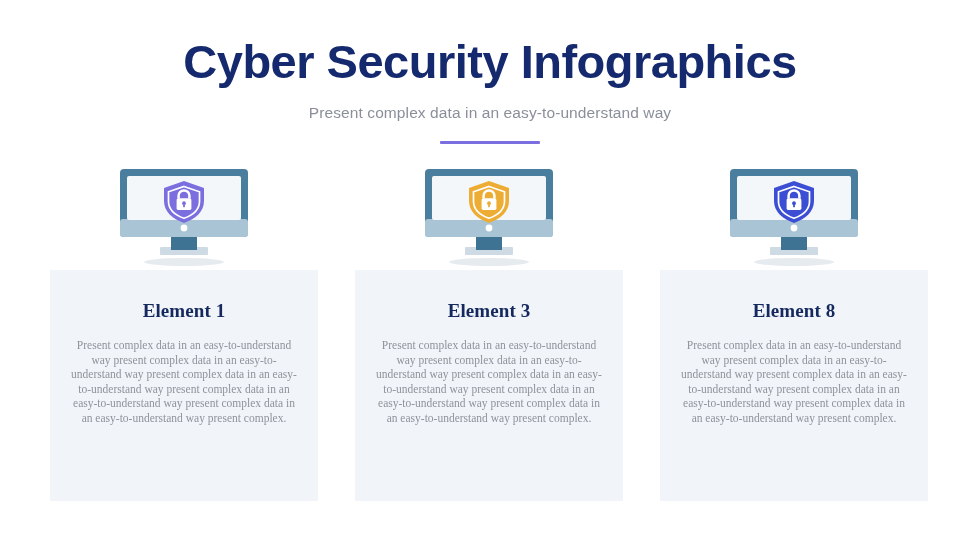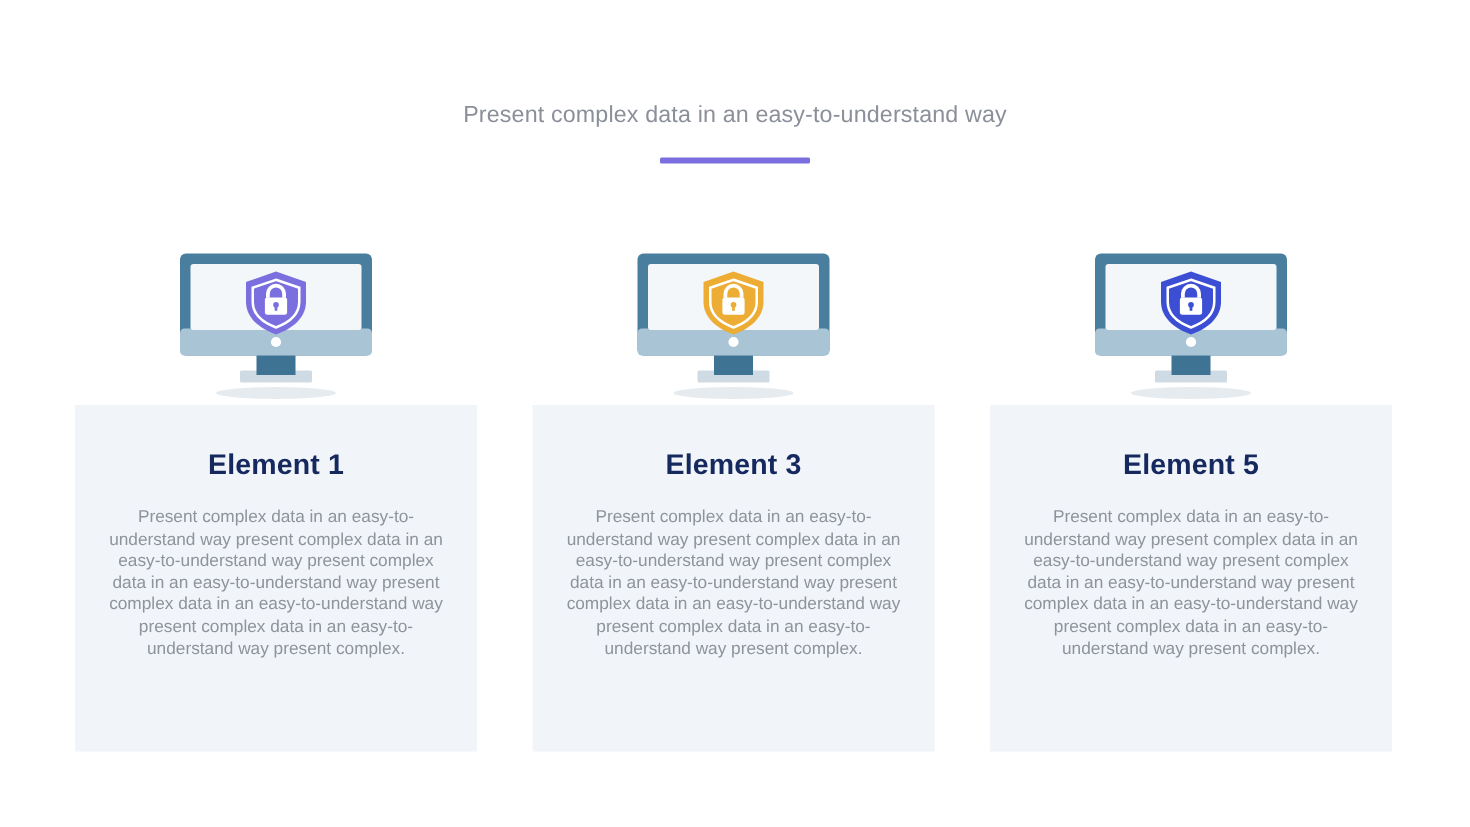--- a/index.html
+++ b/index.html
@@ -33,21 +33,21 @@
     font-size: 47px;
     font-weight: bold;
     color: #152a6e;
     letter-spacing: -0.5px;
     line-height: 1.1;
     margin: 0;
   }
   .subtitle {
     font-size: 15.5px;
     color: #8a8f99;
-    margin-top: 32px;
+    margin-top: 16px;
     letter-spacing: 0.1px;
   }
   .divider {
     width: 100px;
     height: 3.5px;
     background: #7b6fe0;
     margin: 19px auto 0 auto;
     border-radius: 1px;
   }
 
@@ -78,20 +78,21 @@
   }
   .monitor svg { display: block; }
 
   
   .cards {
     position: absolute;
     top: 270px;
     left: 50px;
     width: 880px;
     height: 278px;
+    font-family: Liberation Serif, serif;
   }
   .card {
     position: absolute;
     top: 0;
     width: 268px;
     height: 231px;
     background: #f1f4f8;
     box-sizing: border-box;
     padding: 30px 14px 0 14px;
     text-align: center;
@@ -114,20 +115,21 @@
     margin: 0;
     padding: 0 4px;
   }
 </style>
 </head>
 <body>
 
 <div class="slide">
 
   <div class="header">
+    <h1 class="title">Cyber Security Infographics</h1>
     <div class="subtitle">Present complex data in an easy-to-understand way</div>
     <div class="divider"></div>
   </div>
 
   <div class="icons-row">
 
     <div class="icon-cell c1">
       <div class="monitor">
         <svg width="136" height="100" viewBox="0 0 136 100" xmlns="http://www.w3.org/2000/svg">
           <ellipse cx="68" cy="95" rx="40" ry="4" fill="#e6ebef"></ellipse>
@@ -201,19 +203,19 @@
       <h2 class="card-title">Element 1</h2>
       <p class="card-body">Present complex data in an easy-to-understand way present complex data in an easy-to-understand way present complex data in an easy-to-understand way present complex data in an easy-to-understand way present complex data in an easy-to-understand way present complex.</p>
     </div>
 
     <div class="card c2">
       <h2 class="card-title">Element 3</h2>
       <p class="card-body">Present complex data in an easy-to-understand way present complex data in an easy-to-understand way present complex data in an easy-to-understand way present complex data in an easy-to-understand way present complex data in an easy-to-understand way present complex.</p>
     </div>
 
     <div class="card c3">
-      <h2 class="card-title">Element 5</h2>
+      <h2 class="card-title">Element 8</h2>
       <p class="card-body">Present complex data in an easy-to-understand way present complex data in an easy-to-understand way present complex data in an easy-to-understand way present complex data in an easy-to-understand way present complex data in an easy-to-understand way present complex.</p>
     </div>
 
   </div>
 
 </div>
 
 </body></html>

